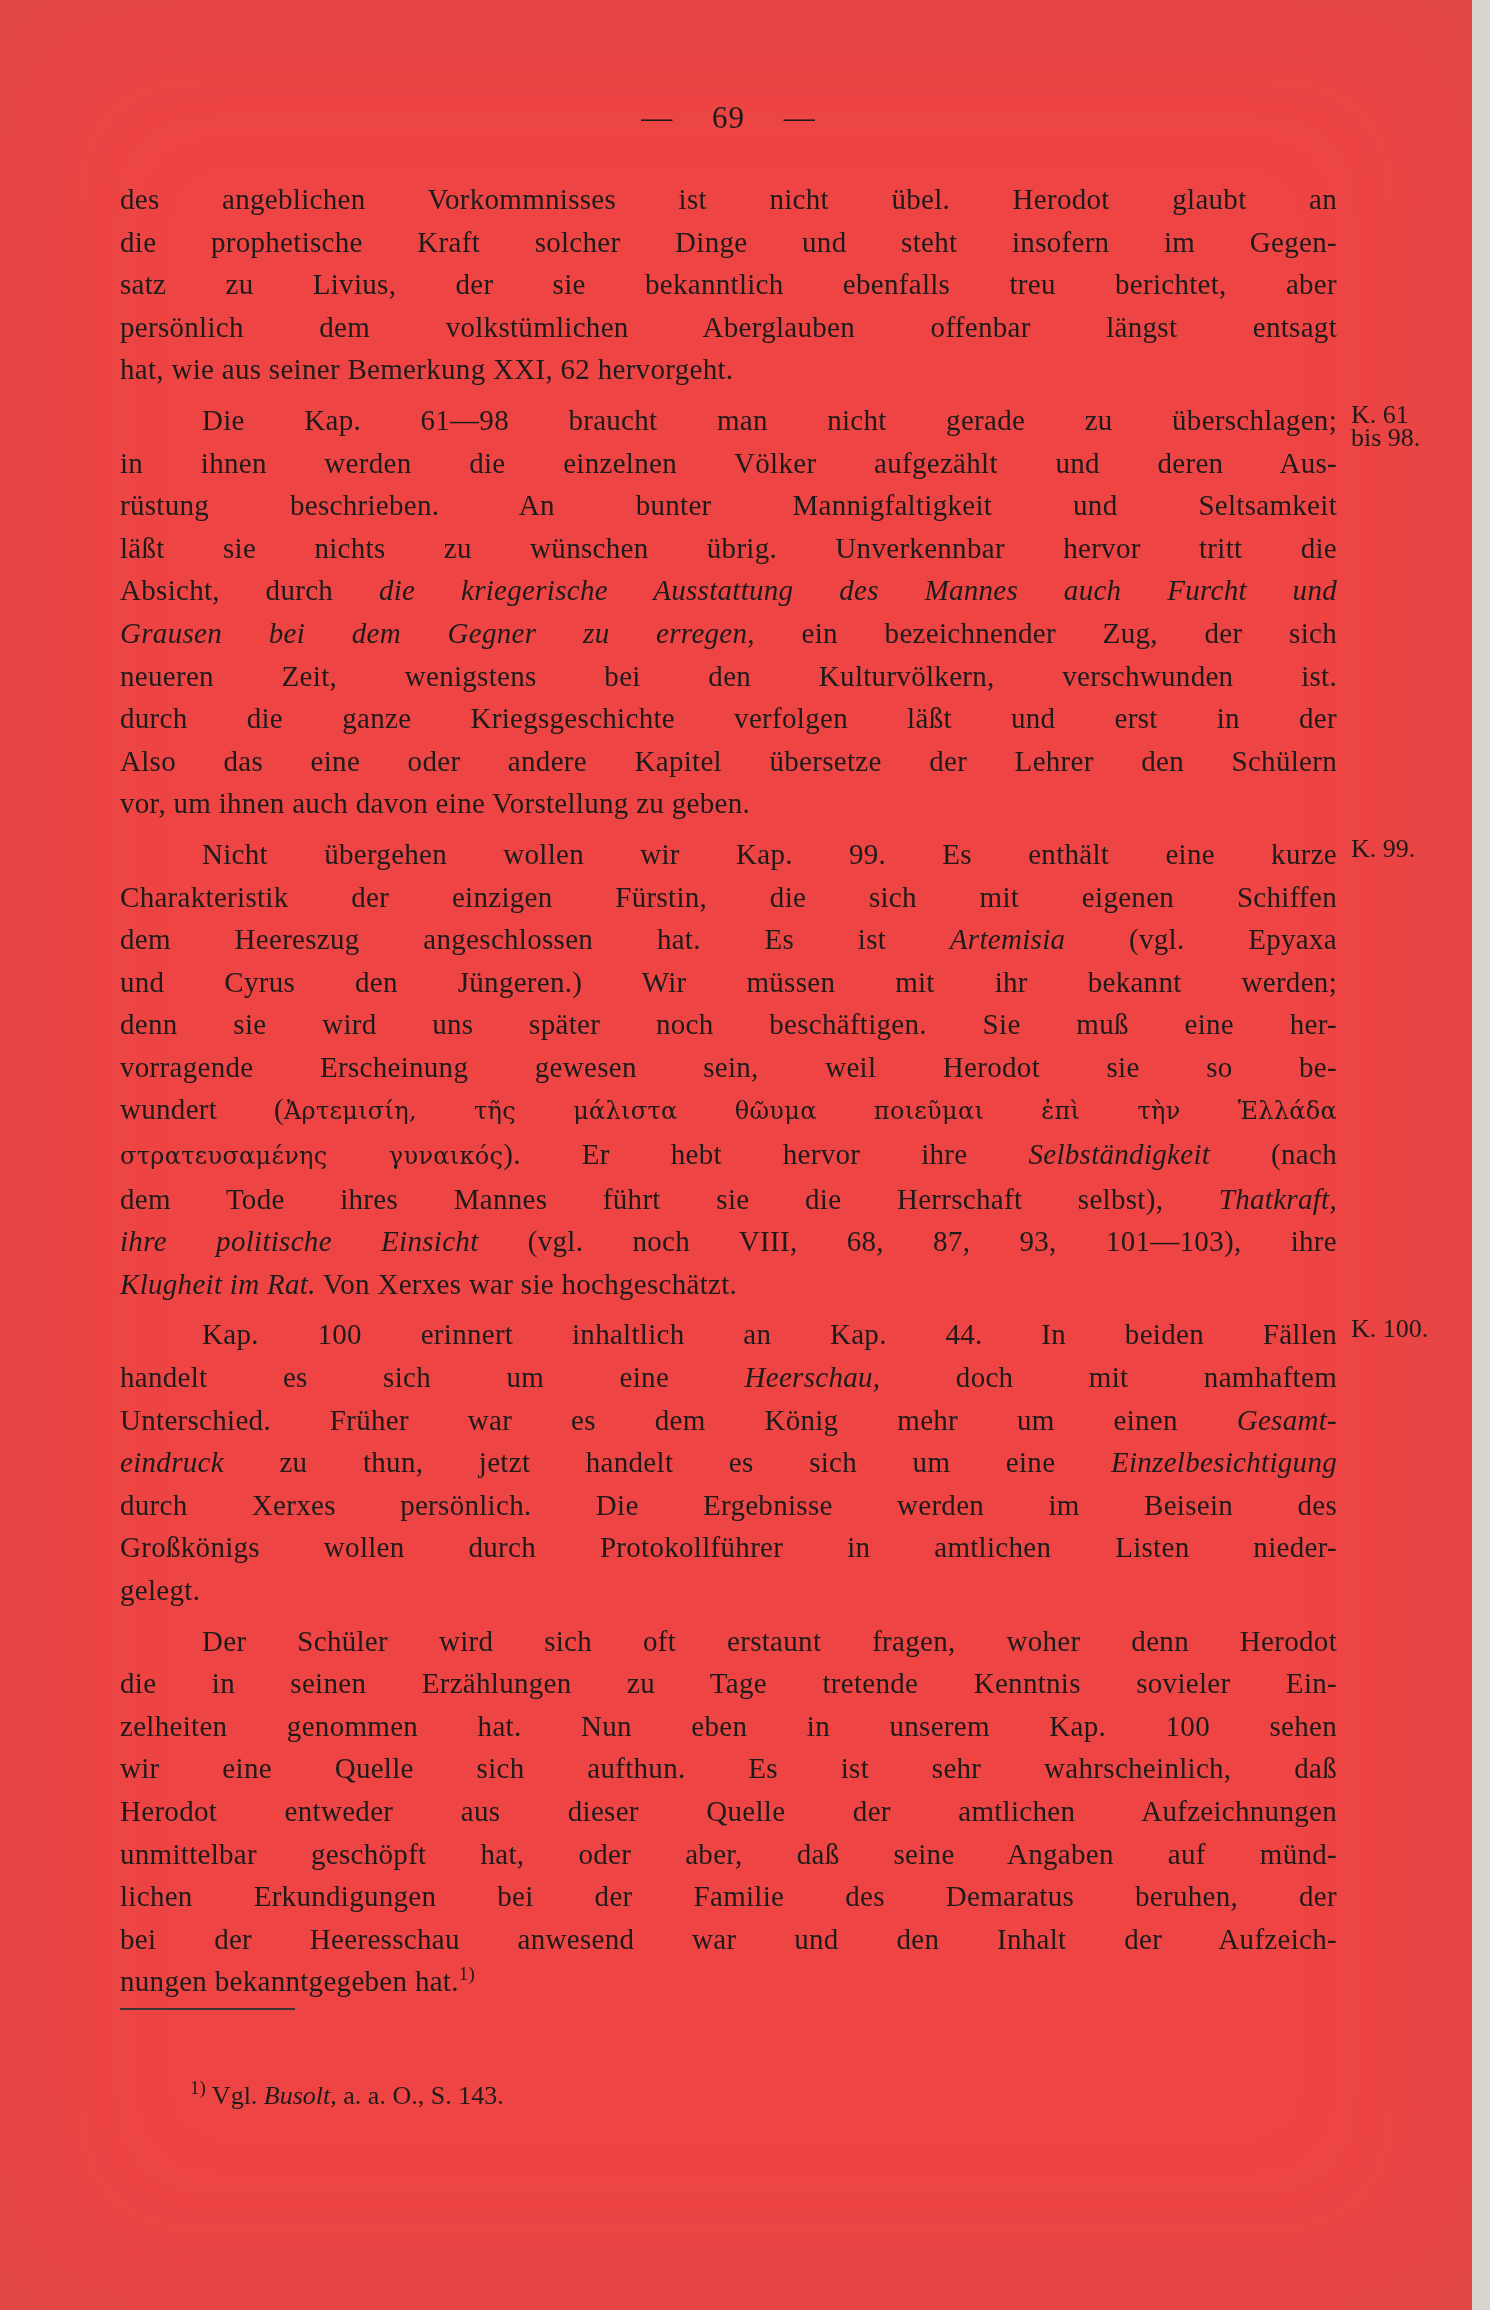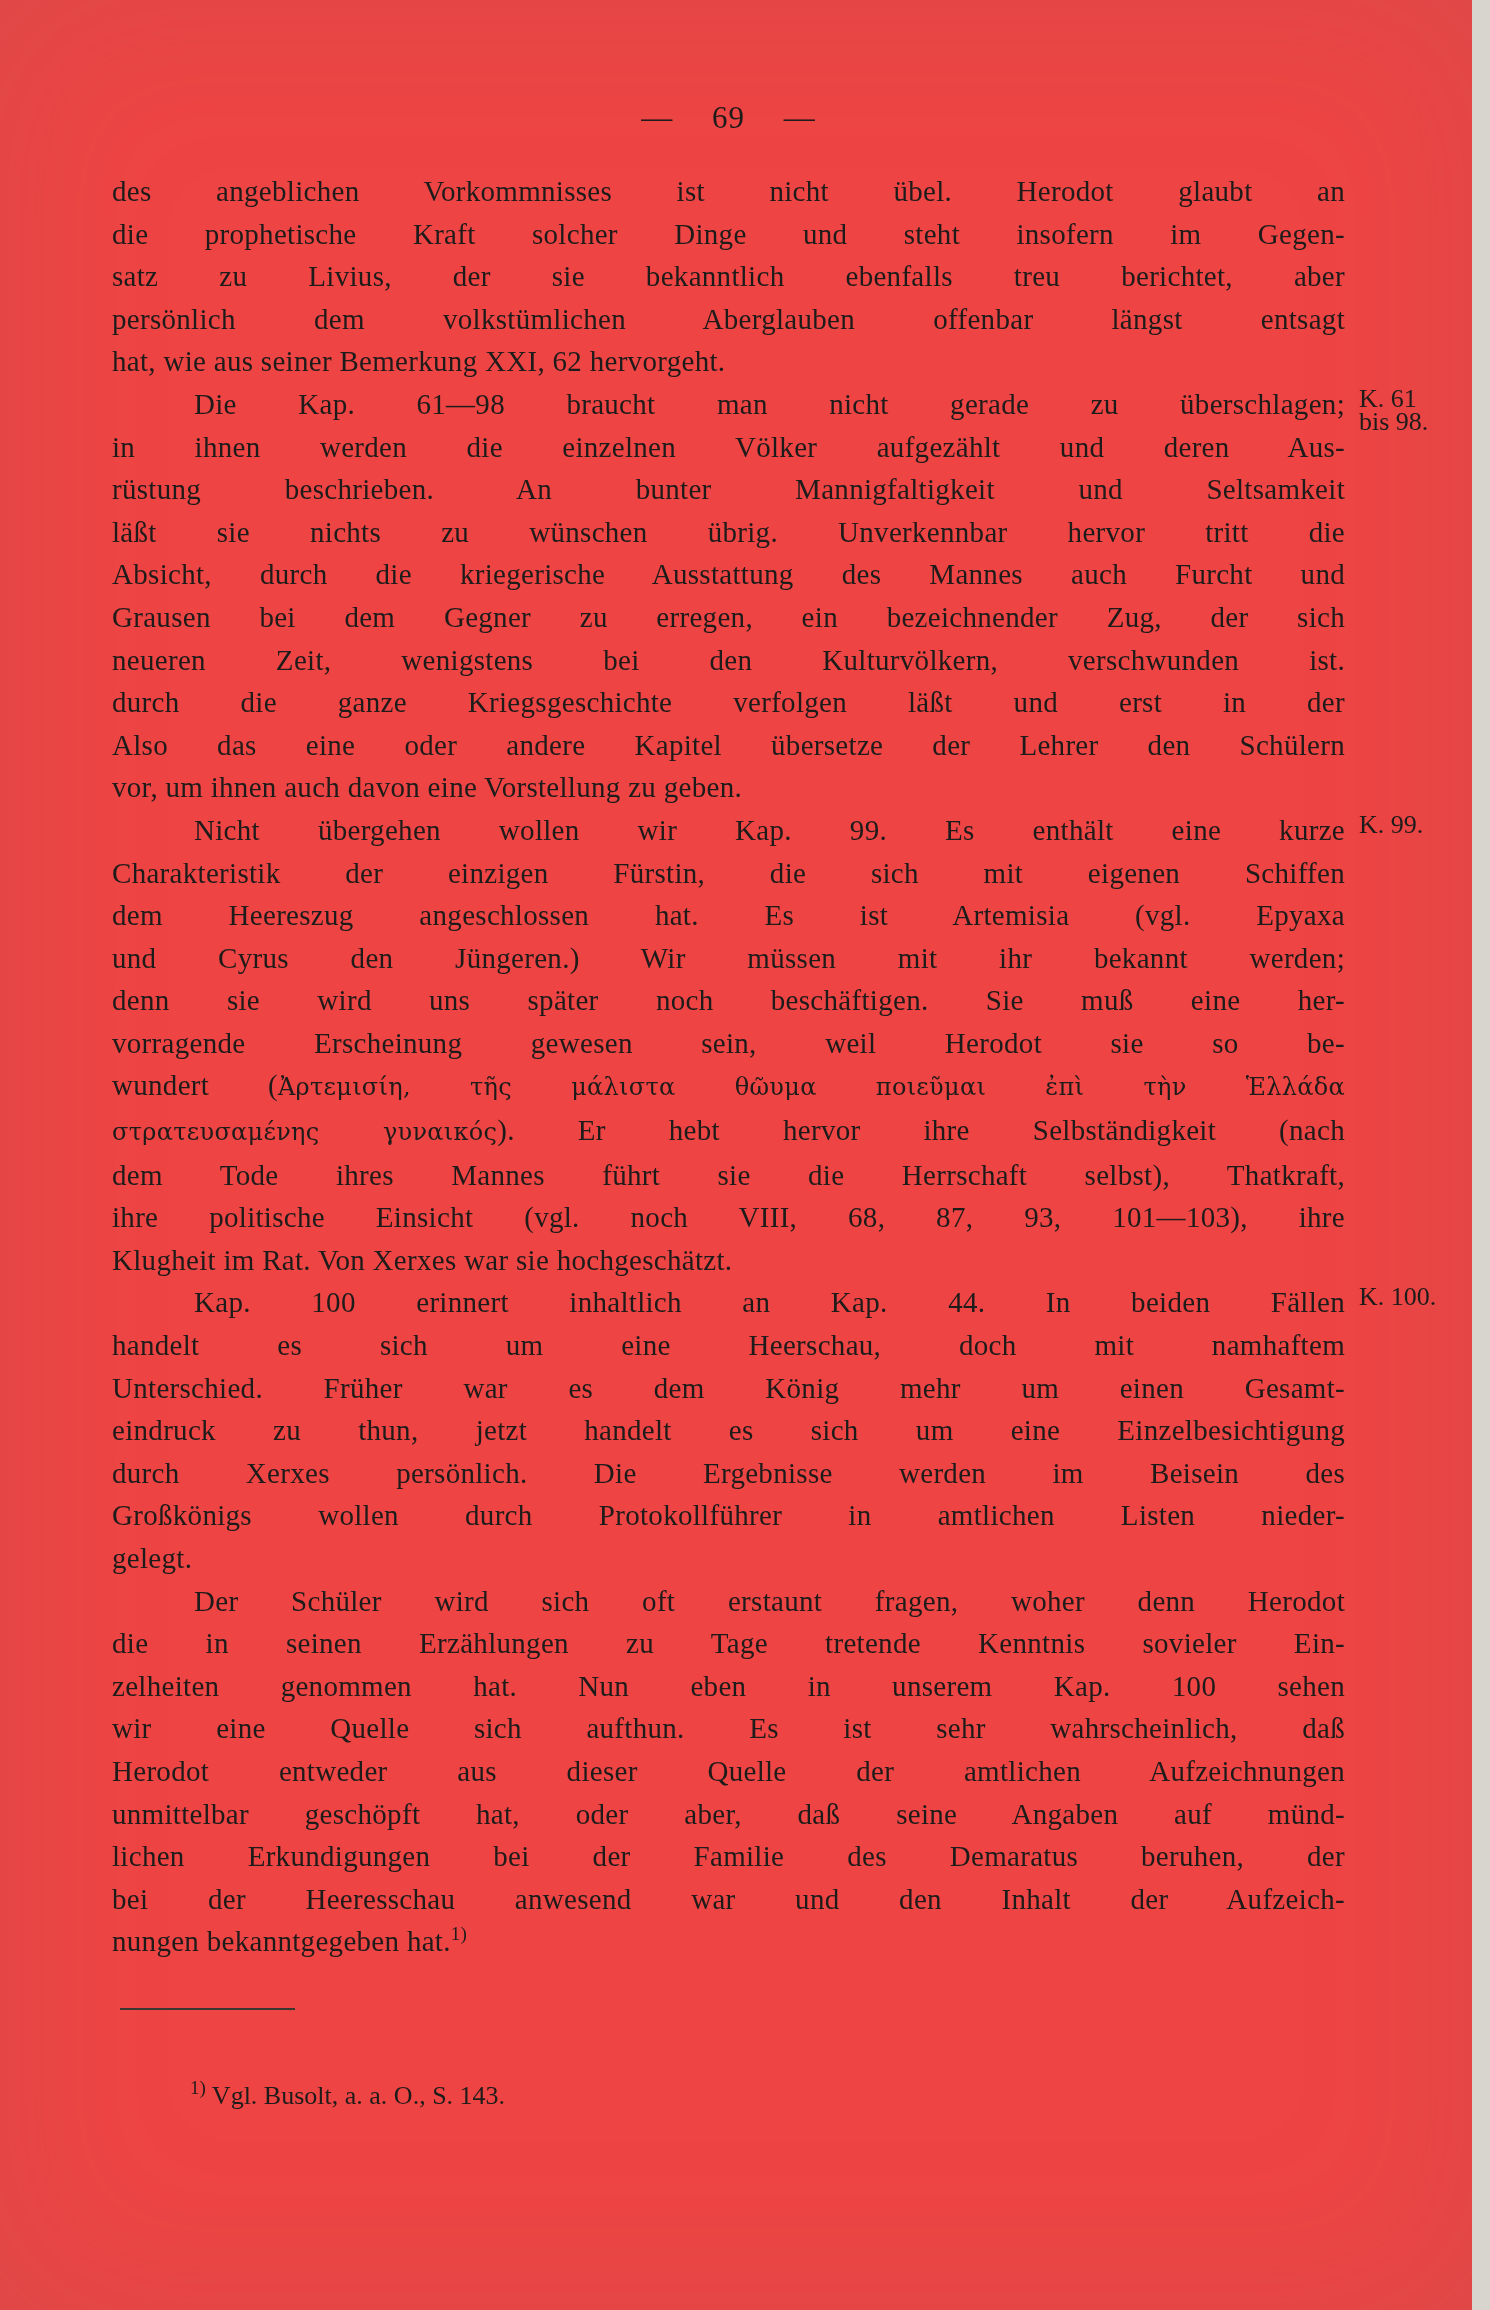--- a/index.html
+++ b/index.html
@@ -25,31 +25,31 @@
   }
   .text-body {
     position: absolute;
     top: 170px;
     left: 112px;
     width: 1233px;
     font-size: 29px;
     line-height: 42.6px;
     letter-spacing: 0.3px;
   }
-  .paragraph { margin: 0; }
+  .paragraph { margin: 8px; }
   .line {
     position: relative;
     text-align: justify;
     text-align-last: justify;
     text-justify: inter-word;
     white-space: normal;
   }
   .line.last { text-align-last: left; }
   .line.indent { padding-left: 82px; }
-  .italic { }
+  .italic { font-style: italic; }
   .greek { font-family: "DejaVu Serif", serif; font-size: 24px; }
   .sup { vertical-align: super; font-size: 19px; line-height: 0; }
   .margin-note {
     position: absolute;
     left: calc(100% + 14px);
     top: 4px;
     width: 118px;
     font-size: 26px;
     line-height: 23px;
     text-align: center;

